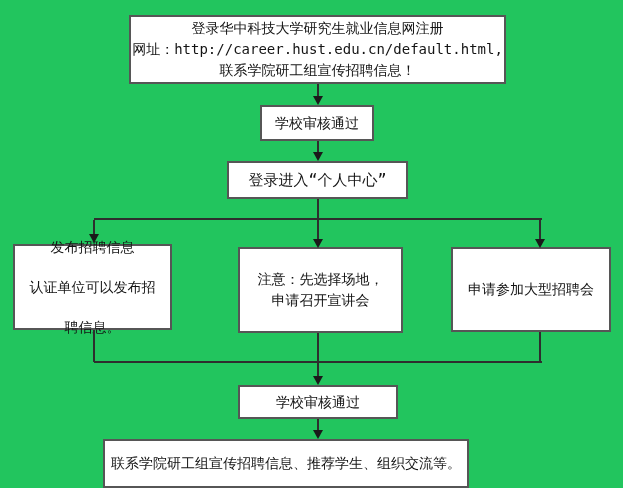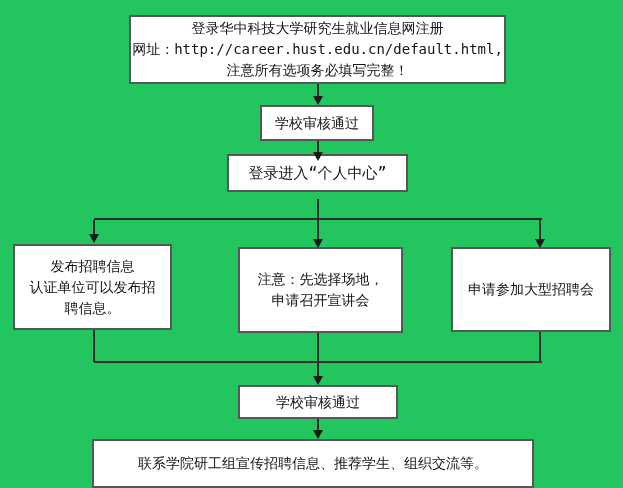--- a/index.html
+++ b/index.html
@@ -41,26 +41,26 @@
     position: absolute;
     width: 0;
     height: 0;
     border-left: 5px solid transparent;
     border-right: 5px solid transparent;
     border-top: 9px solid #1a1a1a;
   }
   
   #node-register        { left: 129px; top: 15px;  width: 377px; height: 69px; }
   #node-review-1        { left: 260px; top: 105px; width: 114px; height: 36px; }
-  #node-personal-center { left: 227px; top: 154px; width: 181px; height: 38px; font-size: 15px; }
-  #node-publish-jobs    { left: 13px;  top: 244px; width: 159px; height: 86px; }
+  #node-personal-center { left: 227px; top: 161px; width: 181px; height: 38px; font-size: 15px; }
+  #node-publish-jobs    { left: 13px;  top: 244px; width: 159px; height: 86px; gap: 19px; }
   #node-seminar         { left: 238px; top: 247px; width: 165px; height: 86px; }
   #node-jobfair         { left: 451px; top: 247px; width: 160px; height: 85px; justify-content: center; }
   #node-review-2        { left: 238px; top: 385px; width: 160px; height: 34px; }
-  #node-contact         { left: 92px; top: 439px; width: 442px; height: 49px; }
+  #node-contact         { left: 103px; top: 439px; width: 366px; height: 49px; }
   
   #conn-reg-review      { left: 317px; top: 84px;  height: 13px; }
   #arr-reg-review       { left: 313px; top: 96px; }
   #conn-review-personal { left: 317px; top: 141px; height: 12px; }
   #arr-review-personal  { left: 313px; top: 152px; }
   #conn-personal-branch { left: 317px; top: 199px; height: 21px; }
   #conn-branch          { left: 94px;  top: 218px; width: 448px; }
   #conn-branch-left     { left: 93px;  top: 220px; height: 15px; }
   #arr-branch-left      { left: 89px;  top: 234px; }
   #conn-branch-mid      { left: 317px; top: 220px; height: 20px; }
@@ -76,21 +76,21 @@
   #arr-contact          { left: 313px; top: 430px; }
 </style>
 </head>
 <body>
 
 <div id="canvas">
 
   <div class="node" id="node-register">
     <div class="line">登录华中科技大学研究生就业信息网注册</div>
     <div class="line">网址：http://career.hust.edu.cn/default.html,</div>
-    <div class="line">注意所有选项务必填写完整！</div>
+    <div class="line">联系学院研工组宣传招聘信息！</div>
   </div>
 
   <div class="node" id="node-review-1">
     <div class="line">学校审核通过</div>
   </div>
 
   <div class="node" id="node-personal-center">
     <div class="line">登录进入“个人中心”</div>
   </div>
 

